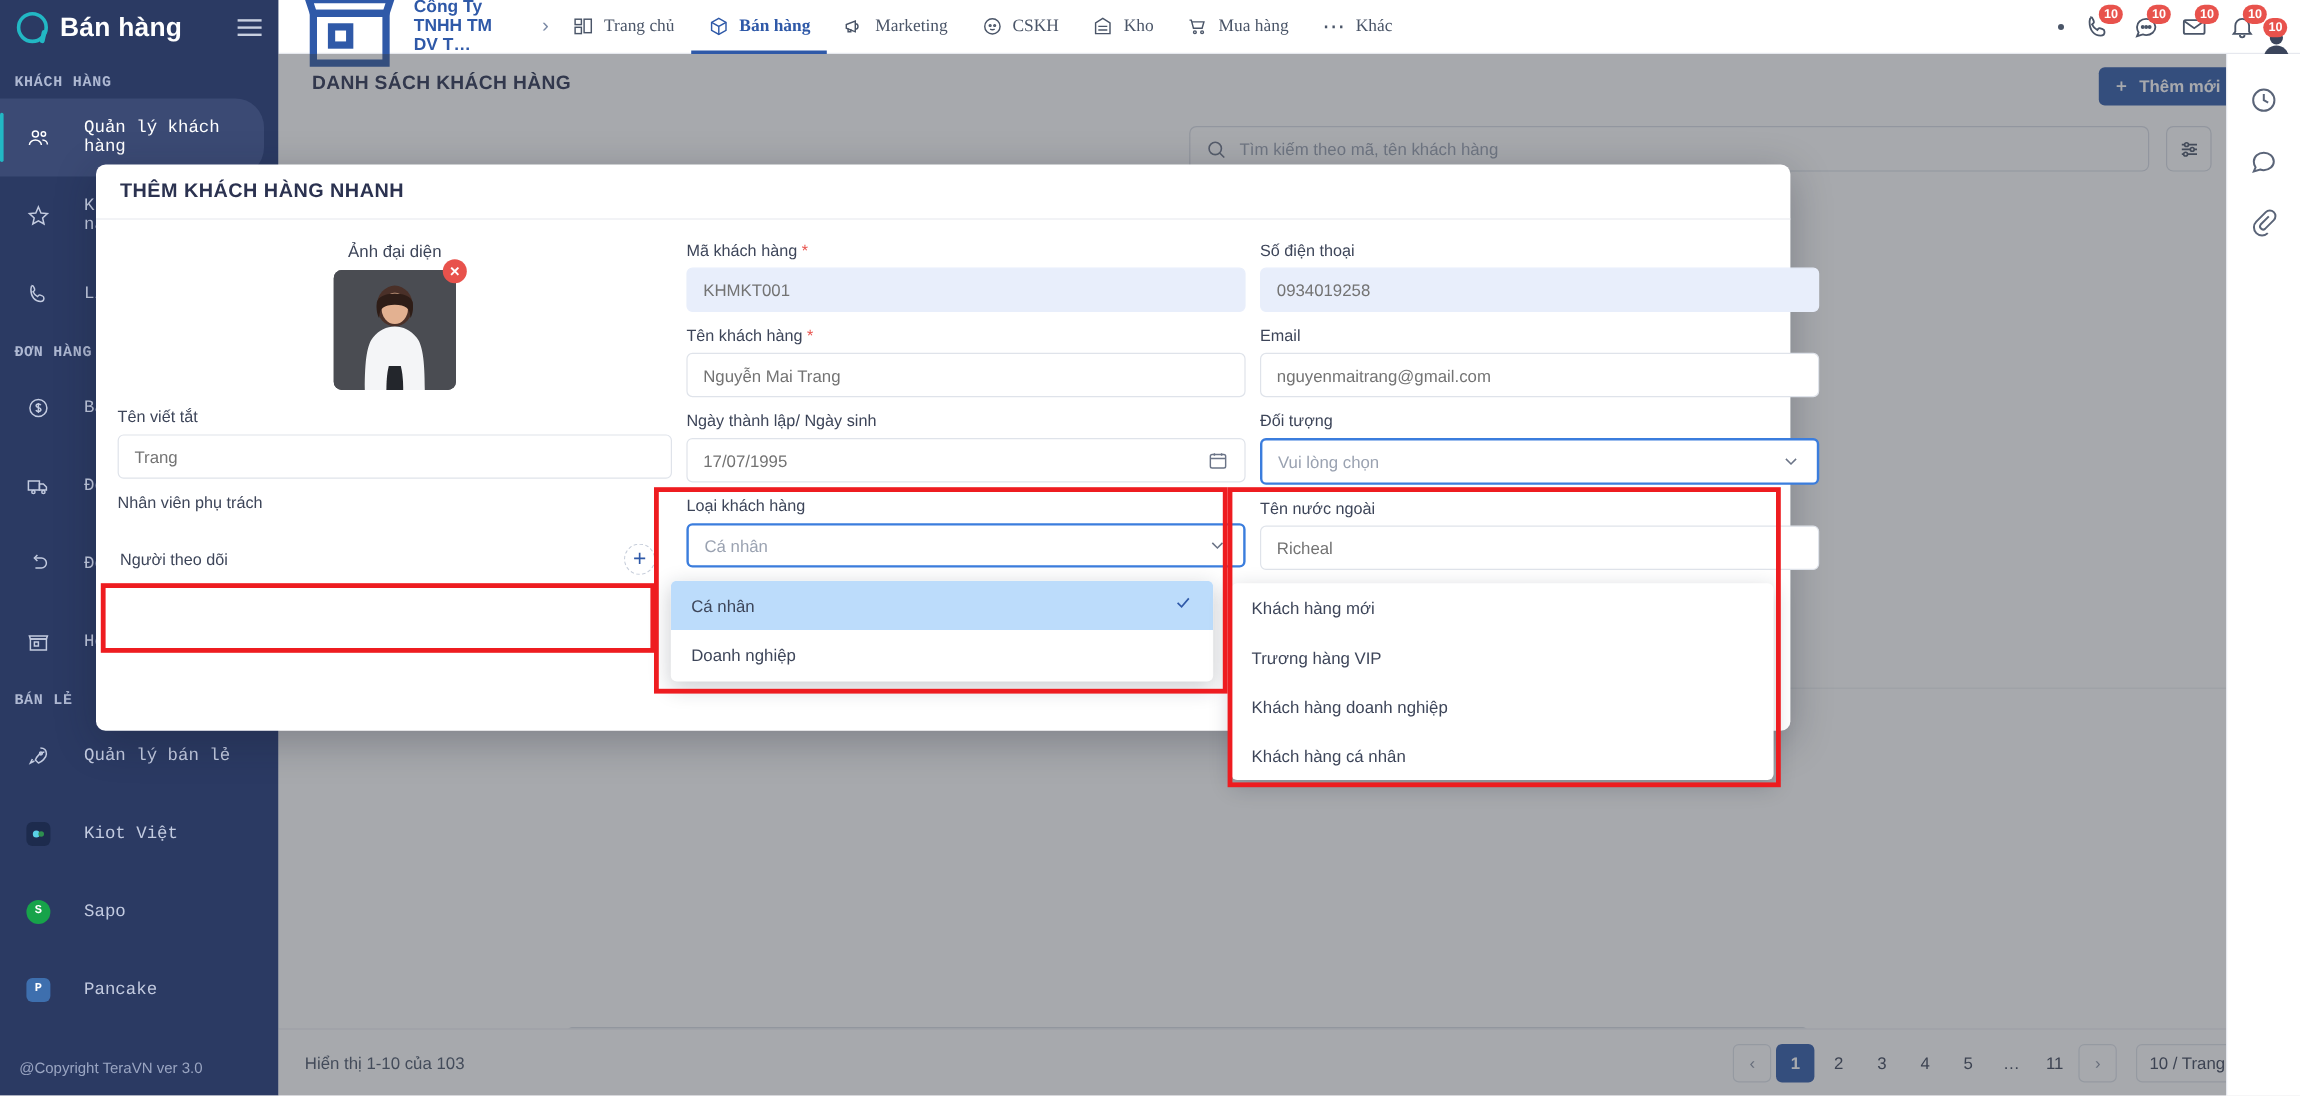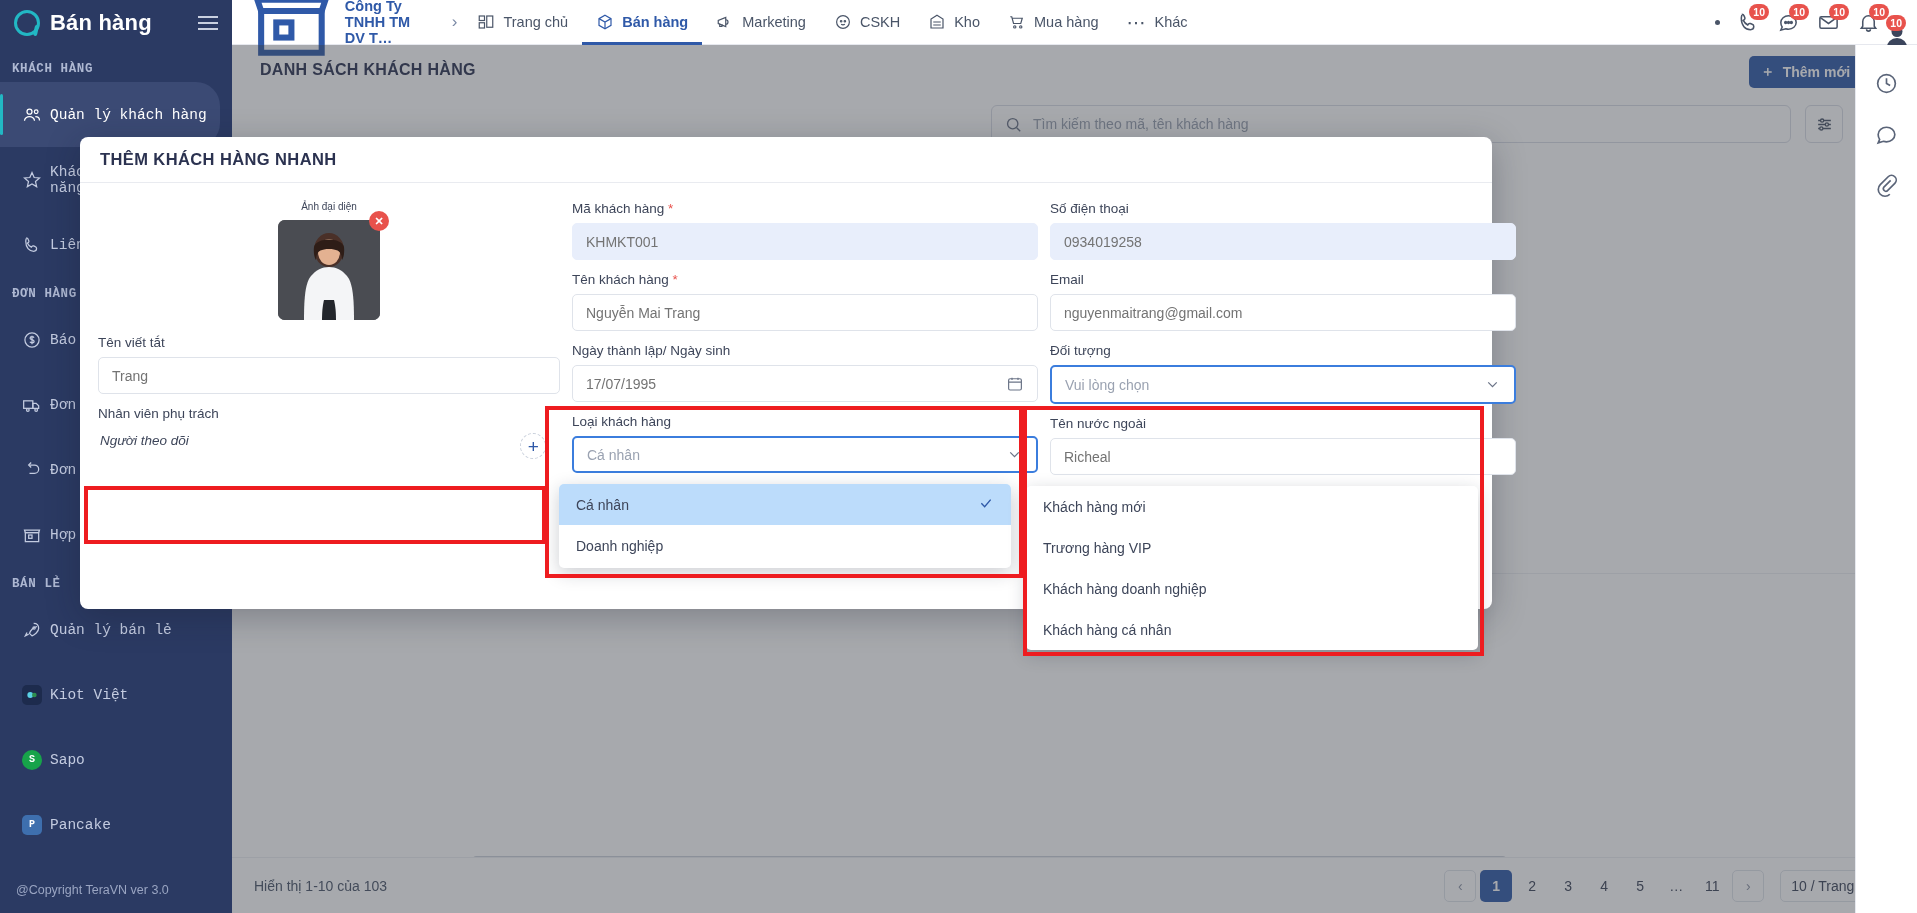--- a/index.html
+++ b/index.html
@@ -29,21 +29,21 @@
   }
   .sb-title { font-size: 22px; font-weight: bold; letter-spacing: .2px; flex: 1; }
   .sb-burger { display: flex; flex-direction: column; gap: 4px; cursor: pointer; }
   .sb-burger i { display: block; width: 20px; height: 2px; background: #c9d0e0; }
   .sb-scroll { flex: 1; overflow: hidden; padding-top: 6px; font-family: Liberation Mono, monospace; }
   .sb-group {
     font-size: 12.5px; font-weight: bold; letter-spacing: .6px;
     color: #aeb8d2; padding: 10px 14px 6px 12px; text-transform: uppercase;
   }
   .sb-item {
-    display: flex; align-items: center; gap: 8px; height: 65px;
+    display: flex; align-items: center; gap: 28px; height: 65px;
     padding: 0 12px 0 22px; color: #c3cbe0; font-size: 14.5px;
     position: relative; cursor: pointer;
   }
   .sb-item.active {
     background: #3b4a74; border-radius: 0 24px 24px 0; margin-right: 12px; color: #fff;
   }
   .sb-item.active::before {
     content: ""; position: absolute; left: 0; top: 12px; bottom: 12px;
     width: 3px; background: #22b8c4; border-radius: 2px;
   }
@@ -60,21 +60,21 @@
     background: #fff; display: flex; align-items: center; z-index: 4;
     border-bottom: 1px solid #e6e8ee;
   }
   .tb-company {
     display: flex; align-items: center; gap: 8px; padding: 0 14px; height: 45px;
     color: #2f59a8; font-weight: bold; font-size: 14.5px; cursor: pointer;
   }
   .tb-sep { color: #7b8aa6; font-size: 17px; padding: 0 6px; }
   .tb-item {
     display: flex; align-items: center; gap: 8px; padding: 0 14px; height: 45px;
-    color: #4a5568; font-size: 14.5px; cursor: pointer; white-space: nowrap;
+    color: #4a5568; font-size: 14.5px; cursor: pointer; white-space: nowrap; font-family: Liberation Serif, serif;
   }
   .tb-item.active { color: #2f59a8; font-weight: bold; box-shadow: inset 0 -3px 0 #2f59a8; }
   .tb-item svg { width: 18px; height: 18px; flex: none; }
   .tb-spacer { flex: 1; }
   .tb-right { display: flex; align-items: center; gap: 17px; padding-right: 20px; }
   .tb-dot { width: 5px; height: 5px; border-radius: 50%; background: #4a5568; }
   .tb-badge-wrap { position: relative; display: block; cursor: pointer; }
   .tb-badge-wrap svg { width: 23px; height: 23px; display: block; color: #4a5568; }
   .tb-badge {
     position: absolute; top: -7px; right: -9px; background: #e8524c; color: #fff;
@@ -178,36 +178,36 @@
   .inp {
     height: 37px; border: 1px solid #dfe3ea; border-radius: 5px; background: #fff;
     display: flex; align-items: center; padding: 0 13px; font-size: 14px; color: #737373;
   }
   .inp.readonly { background: #e8eefb; border-color: #e8eefb; }
   .inp.placeholder { color: #9aa2b1; }
   .inp .tail { margin-left: auto; display: flex; align-items: center; color: #6b7487; }
   .inp.focused { border: 2px solid #3b7ddd; }
 
   .avatar-col { display: flex; flex-direction: column; align-items: center; }
-  .avatar-label { font-size: 10px; color: #3d4559; margin-bottom: 8px; }
+  .avatar-label { font-size: 14px; color: #3d4559; margin-bottom: 8px; }
   .avatar-wrap { position: relative; width: 102px; height: 100px; }
   .avatar-img {
     width: 102px; height: 100px; border-radius: 7px; overflow: hidden;
     background: linear-gradient(#4b4d52, #3c3e44);
   }
   .avatar-badge {
     position: absolute; right: -9px; top: -9px; width: 20px; height: 20px;
     border-radius: 50%; background: #e8524c; color: #fff; font-size: 11px;
     font-weight: bold; display: flex; align-items: center; justify-content: center;
     cursor: pointer;
   }
 
   .follow-row {
-    display: flex; align-items: flex-start; justify-content: space-between;
-    height: 56px; padding: 0 14px 0 2px; font-style: italic;
+    display: flex; align-items: center; justify-content: space-between;
+    height: 56px; padding: 0 14px 0 2px;
   }
   .plus-btn {
     width: 26px; height: 26px; border-radius: 50%; border: 1px dashed #c8cfdb;
     display: flex; align-items: center; justify-content: center;
     color: #2f59a8; font-size: 19px; line-height: 1; cursor: pointer;
   }
 
   
   .hl { position: absolute; border: 4px solid #ee1c20; z-index: 14; pointer-events: none; }
 

